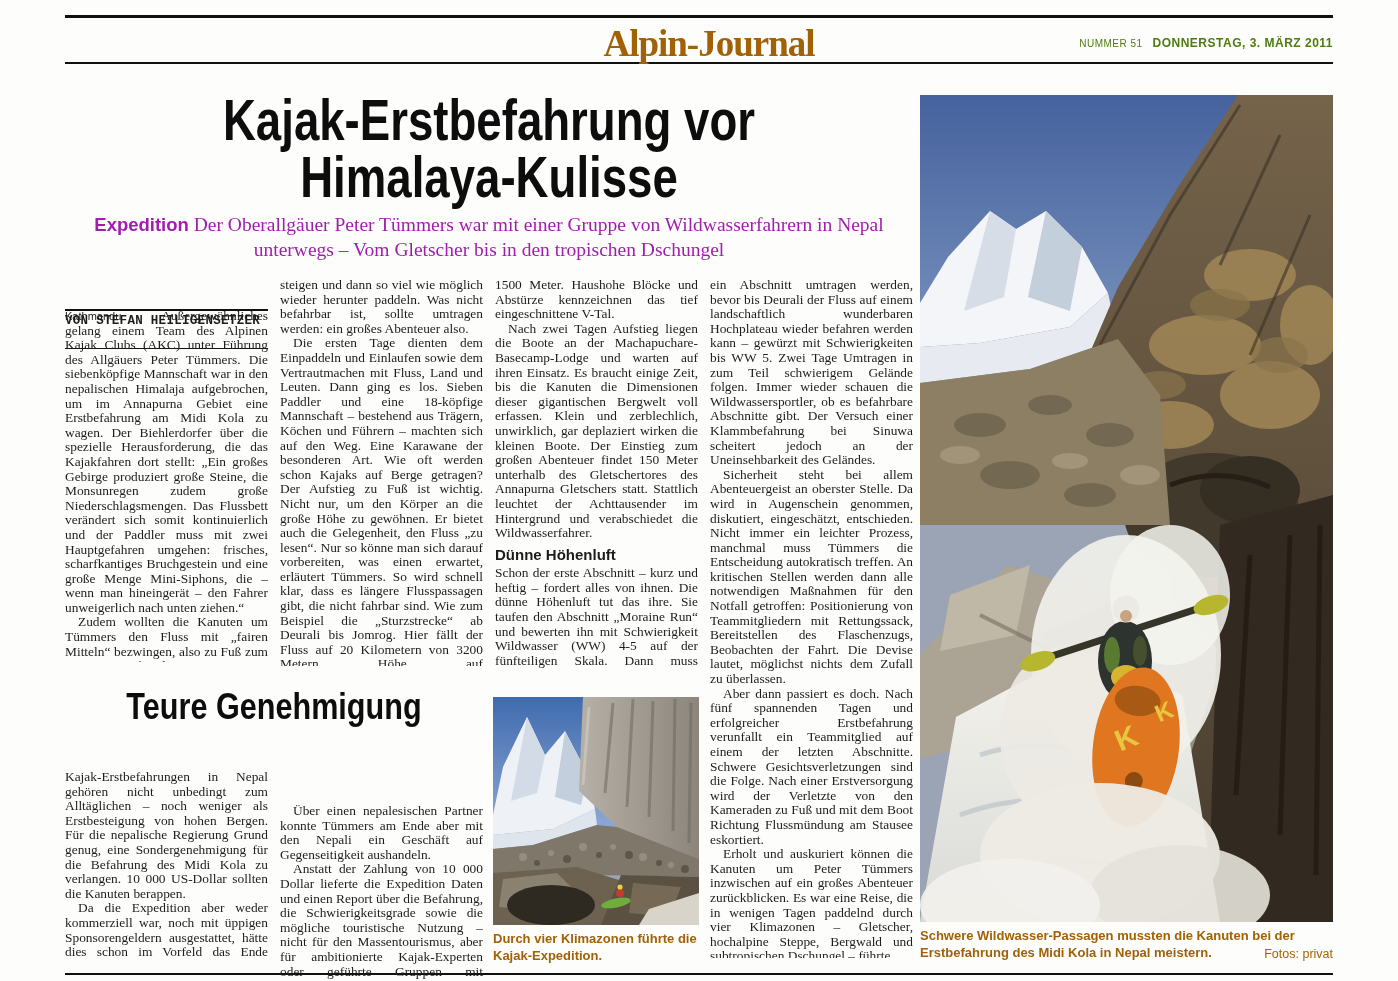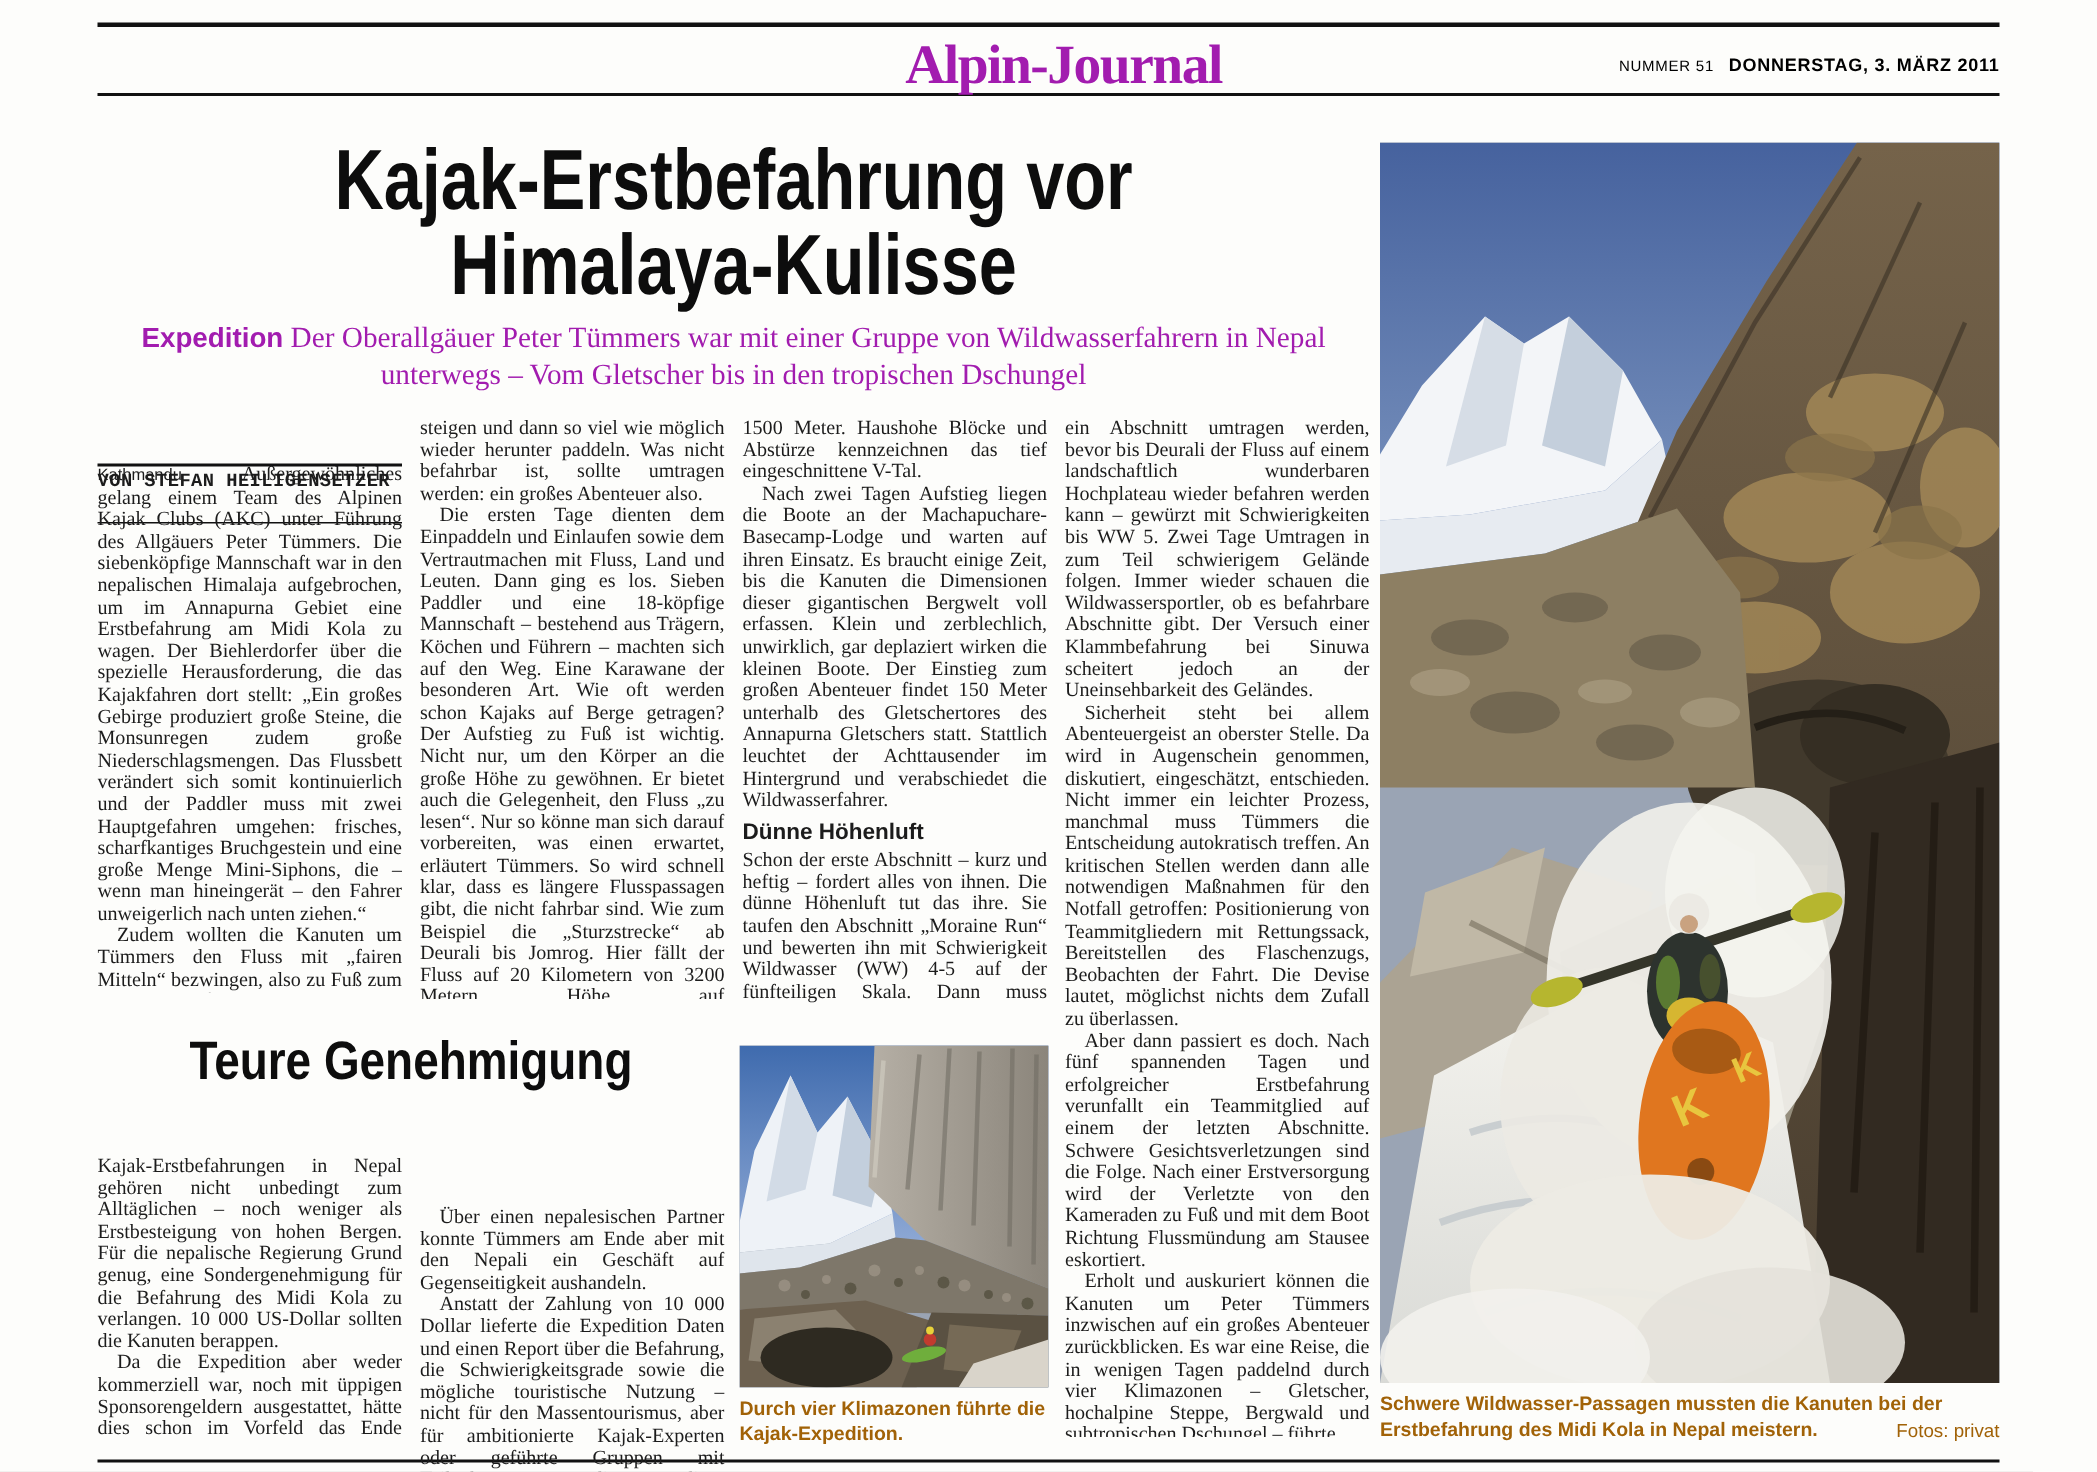--- a/index.html
+++ b/index.html
@@ -1,23 +1,23 @@
 <!DOCTYPE html>
 <html lang="de"><head>
 <meta charset="utf-8">
 <style>
   html,body{margin:0;padding:0;background:#e8e8e6;}
   .page{position:relative;width:1398px;height:981px;background:#fdfdfb;margin:0 auto;overflow:hidden;
         font-family:"Liberation Serif",serif;color:#1c1c1c;}
   .rule{position:absolute;background:#111;}
   
   .masthead{position:absolute;left:65px;top:22px;width:1268px;text-align:center;}
-  .masthead-title{font-family:"Liberation Serif",serif;font-weight:bold;font-size:37px;color:#a21caf;letter-spacing:-1px;margin-left:20px;}
+  .masthead-title{font-family:"Liberation Serif",serif;font-weight:bold;font-size:37px;color:#a16207;letter-spacing:-1px;margin-left:20px;}
   .issue{position:absolute;right:65px;top:36px;font-family:"Liberation Sans",sans-serif;font-size:12px;
-         letter-spacing:.5px;color:#000000;text-transform:uppercase;white-space:nowrap;}
+         letter-spacing:.5px;color:#4d7c0f;text-transform:uppercase;white-space:nowrap;}
   .issue .num{font-size:10px;font-weight:normal;margin-right:6px;}
   .issue .date{font-weight:bold;}
   
   .headline{position:absolute;left:65px;top:92px;width:848px;text-align:center;
             font-family:"Liberation Sans",sans-serif;font-weight:bold;font-size:57px;line-height:57px;
             color:#0d0d0d;transform:scaleX(.8);transform-origin:50% 0;}
   .standfirst{position:absolute;left:85px;top:212px;width:808px;text-align:center;
               font-size:19.5px;line-height:25px;color:#a21caf;}
   .kicker{font-family:"Liberation Sans",sans-serif;font-weight:bold;font-size:18.5px;}
   

